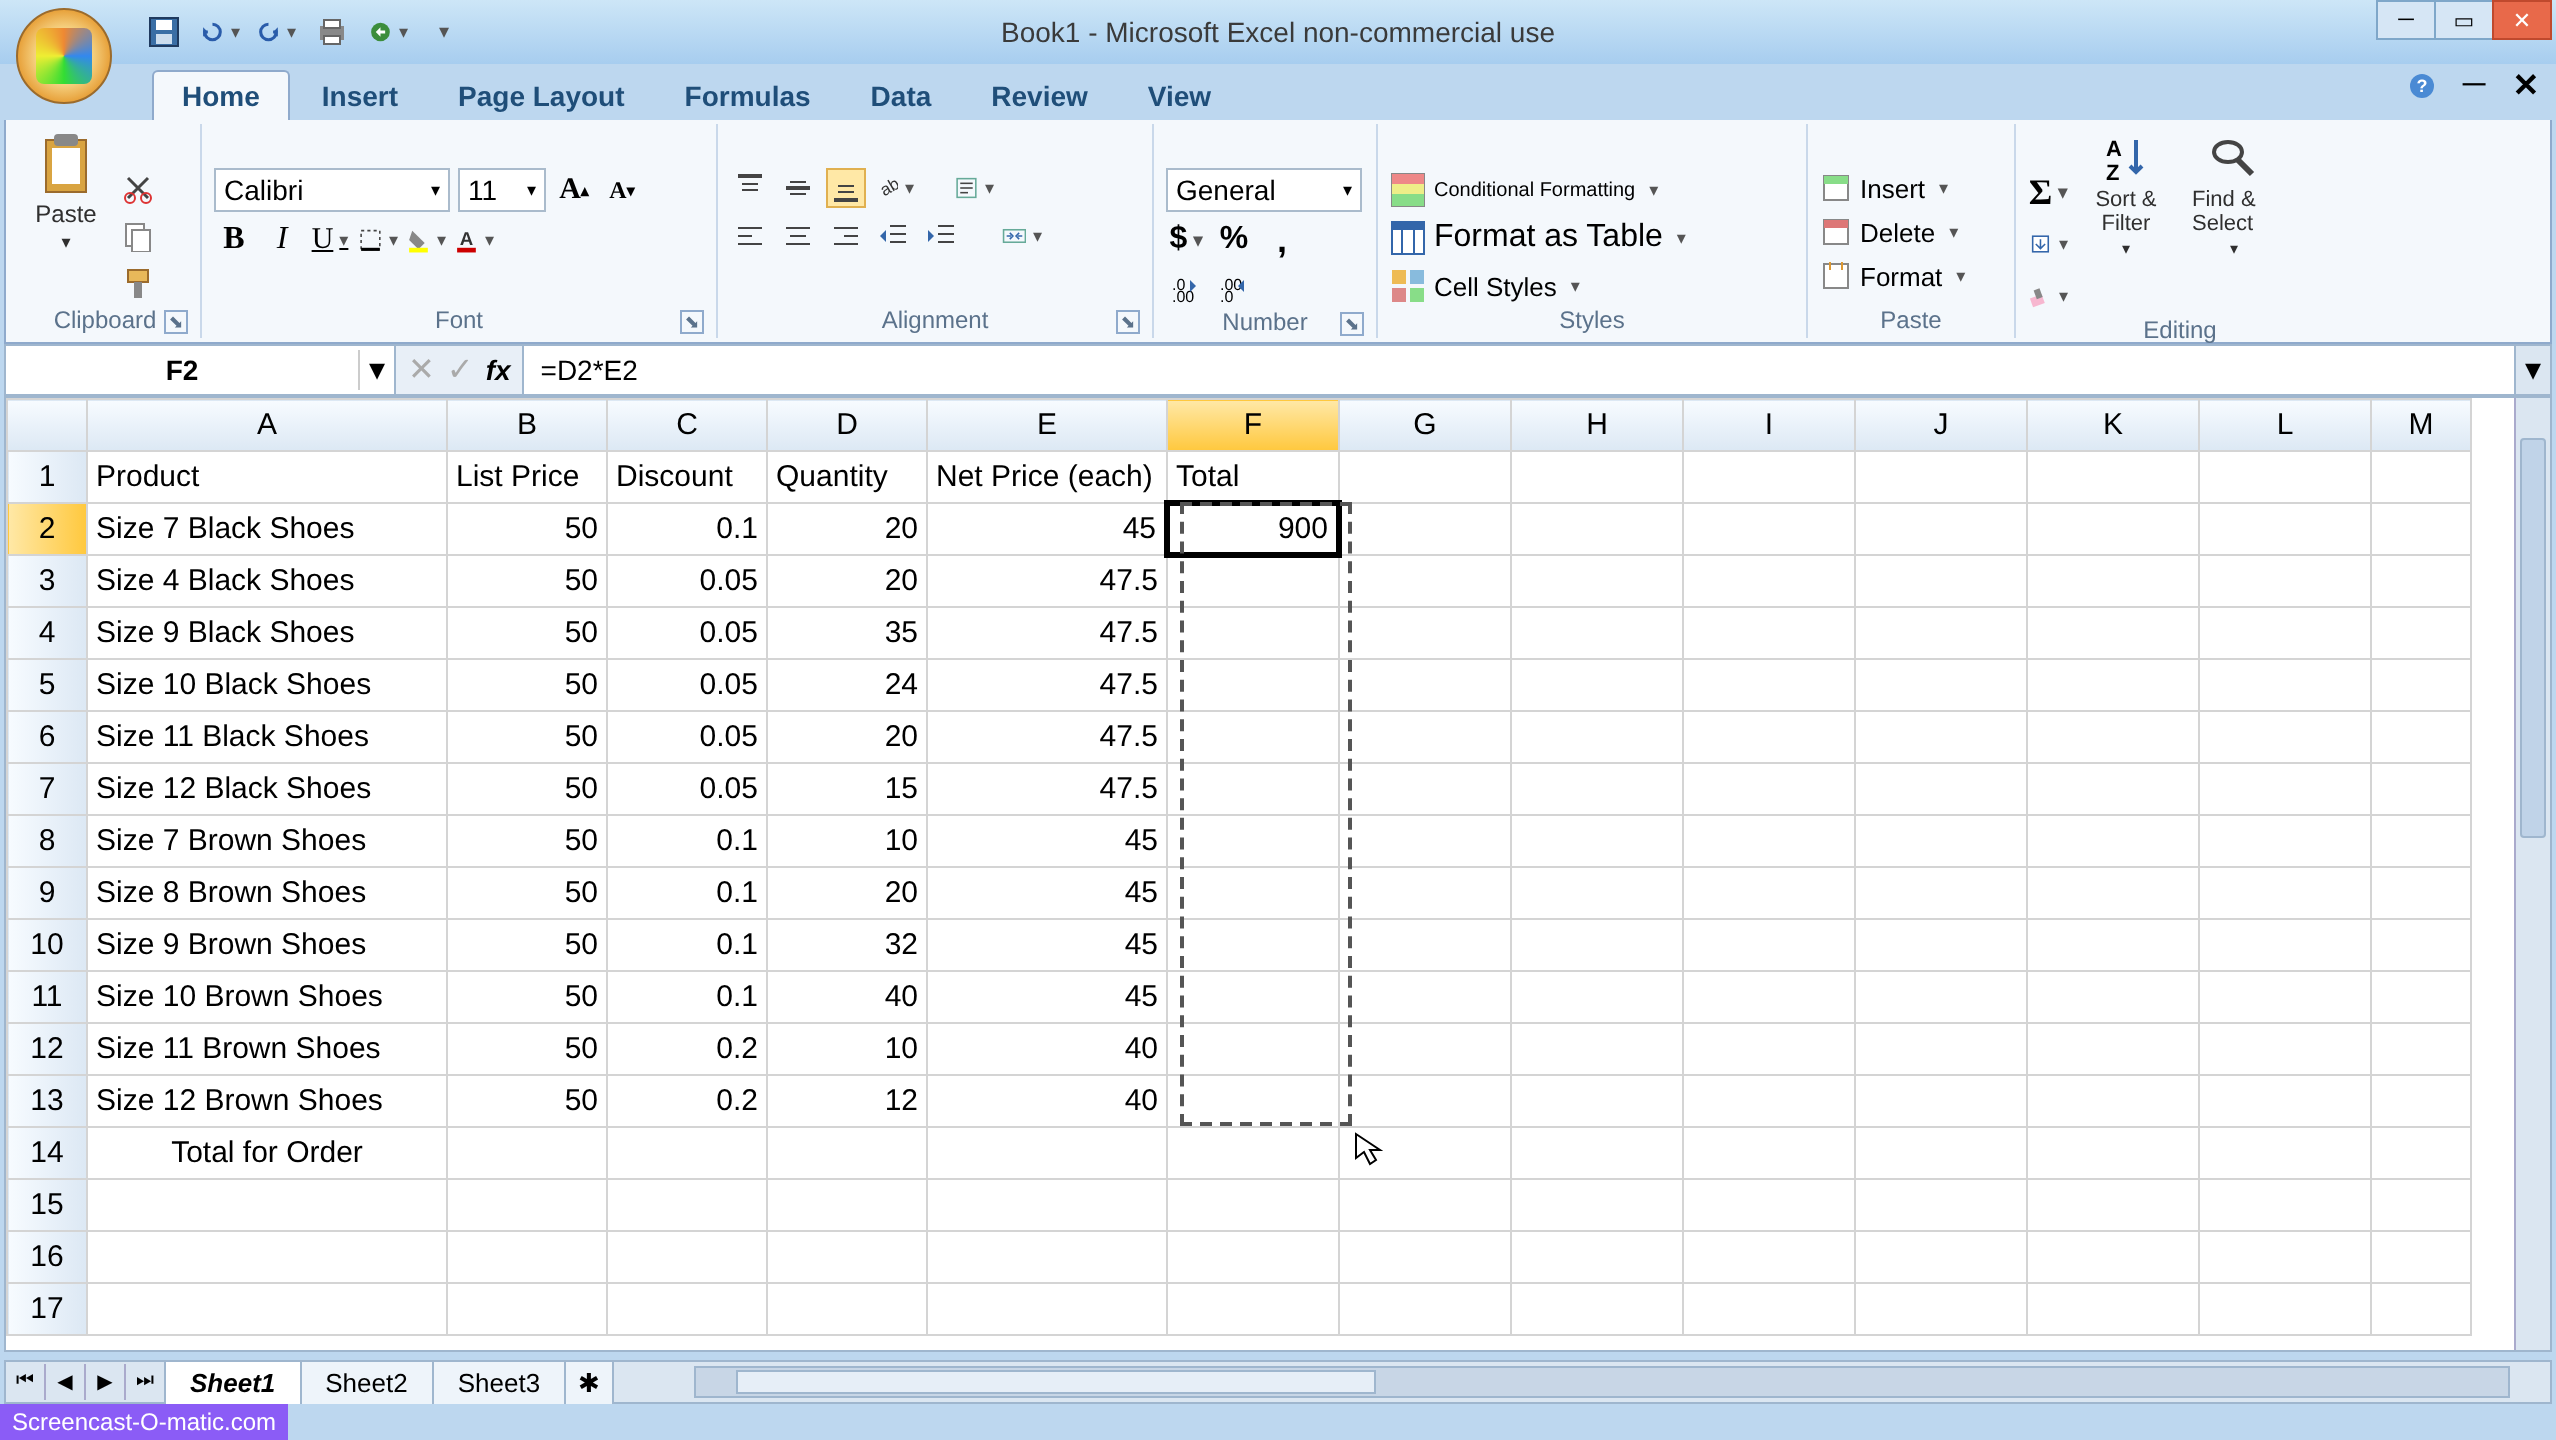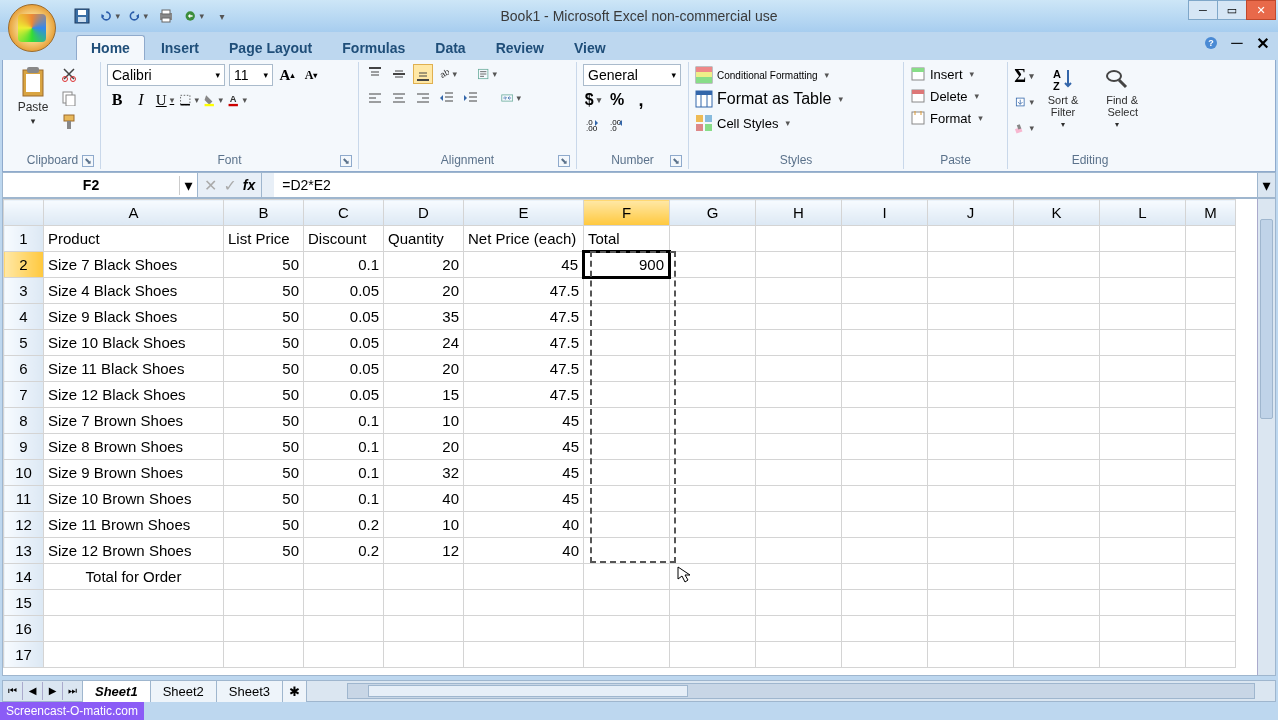--- a/index.html
+++ b/index.html
@@ -30,29 +30,29 @@
 .group { border-right:1px solid #c9d8ea; padding:2px 6px 0 6px; display:flex; flex-direction:column; justify-content:space-between; }
 .group-body { display:flex; gap:4px; align-items:flex-start; flex:1; }
 .group-label { font-size:12px; color:#5b728b; text-align:center; position:relative; padding-bottom:2px; }
 .group-dialog { position:absolute; right:0; bottom:2px; width:12px; height:12px; border:1px solid #8faacc; font-size:9px; display:flex; align-items:center; justify-content:center; color:#5b728b; }
 .rbtn { display:flex; flex-direction:column; align-items:center; justify-content:center; padding:2px 4px; font-size:12px; color:#2f2f2f; gap:2px; }
 .row { display:flex; gap:4px; align-items:center; }
 .icon-sm { width:20px; height:20px; display:flex; align-items:center; justify-content:center; }
 .icon-sm svg { width:16px; height:16px; }
 .sel { border:1px solid #abc; background:#fff; font-size:14px; padding:2px 4px; display:flex; align-items:center; justify-content:space-between; }
 .chev::after { content:"▾"; font-size:9px; margin-left:3px; color:#555; }
-.col-stack { display:flex; flex-direction:column; gap:4px; }
+.col-stack { display:flex; flex-direction:column; gap:4px;margin-top:20px; }
 
 
 .fbar { display:flex; height:26px; background:#e8eff7; border:1px solid #9fb6ce; margin:0 2px; align-items:stretch; }
 .namebox { width:195px; border-right:1px solid #9fb6ce; display:flex; align-items:center; justify-content:center; position:relative; background:#fff; }
 .namebox-text { flex:1; text-align:center; font-size:14px; font-weight:bold; }
 .namebox-dd { width:18px; border-left:1px solid #ccc; display:flex; align-items:center; justify-content:center; }
 .fxbtns { display:flex; align-items:center; padding:0 6px; gap:6px; border-right:1px solid #9fb6ce; }
-.formula-input { flex:1; padding:0 8px; font-size:14px; display:flex; align-items:center; background:#fff;margin-left:12px; }
+.formula-input { flex:1; padding:0 8px; font-size:14px; display:flex; align-items:center; background:#fff; }
 .fbar-expand { width:18px; border-left:1px solid #9fb6ce; display:flex; align-items:center; justify-content:center; background:#dbe6f1; }
 
 
 .grid-wrap { position:relative; margin:0 2px; background:#fff; border:1px solid #9fb6ce; height:478px; overflow:hidden; }
 .grid { border-collapse:collapse; table-layout:fixed; }
 .grid th, .grid td { border:1px solid #d4d4d4; font-size:15px; color:#000; height:26px; padding:0 4px; overflow:hidden; white-space:nowrap; }
 .grid thead th { background:linear-gradient(#f7fbff,#dce8f4); font-weight:normal; text-align:center; position:relative; }
 .grid thead th.active-col { background:linear-gradient(#ffe8a6,#ffc83d); }
 .grid tbody th { background:linear-gradient(90deg,#f7fbff,#dce8f4); font-weight:normal; text-align:center; width:40px; }
 .grid tbody th.active-row { background:linear-gradient(90deg,#ffe8a6,#ffc83d); }
@@ -428,21 +428,21 @@
             <path d="M18 4 L18 20 M15 17 L18 20 L21 17" stroke="#36a" fill="none" stroke-width="2"></path>
           </svg>
         <span style="font-size:11px;text-align:center;line-height:1.1">Sort &amp; Filter</span>
           <span style="font-size:8px">▾</span>
       </div>
       <div class="rbtn" style="width:50px">
         <svg width="26" height="26" viewBox="0 0 26 26">
             <ellipse cx="10" cy="10" rx="7" ry="5" fill="none" stroke="#444" stroke-width="2"></ellipse>
             <line x1="15" y1="14" x2="22" y2="21" stroke="#444" stroke-width="3"></line>
           </svg>
-        <span style="font-size:11px;text-align:right;line-height:1.1">Find &amp; Select</span>
+        <span style="font-size:11px;text-align:left;line-height:1.1">Find &amp; Select</span>
           <span style="font-size:8px">▾</span>
       </div>
     </div>
     <div class="group-label"><span>Editing</span></div>
   </div>
 </div>
 
 <div class="fbar">
   <div class="namebox">
     <span class="namebox-text">F2</span>

